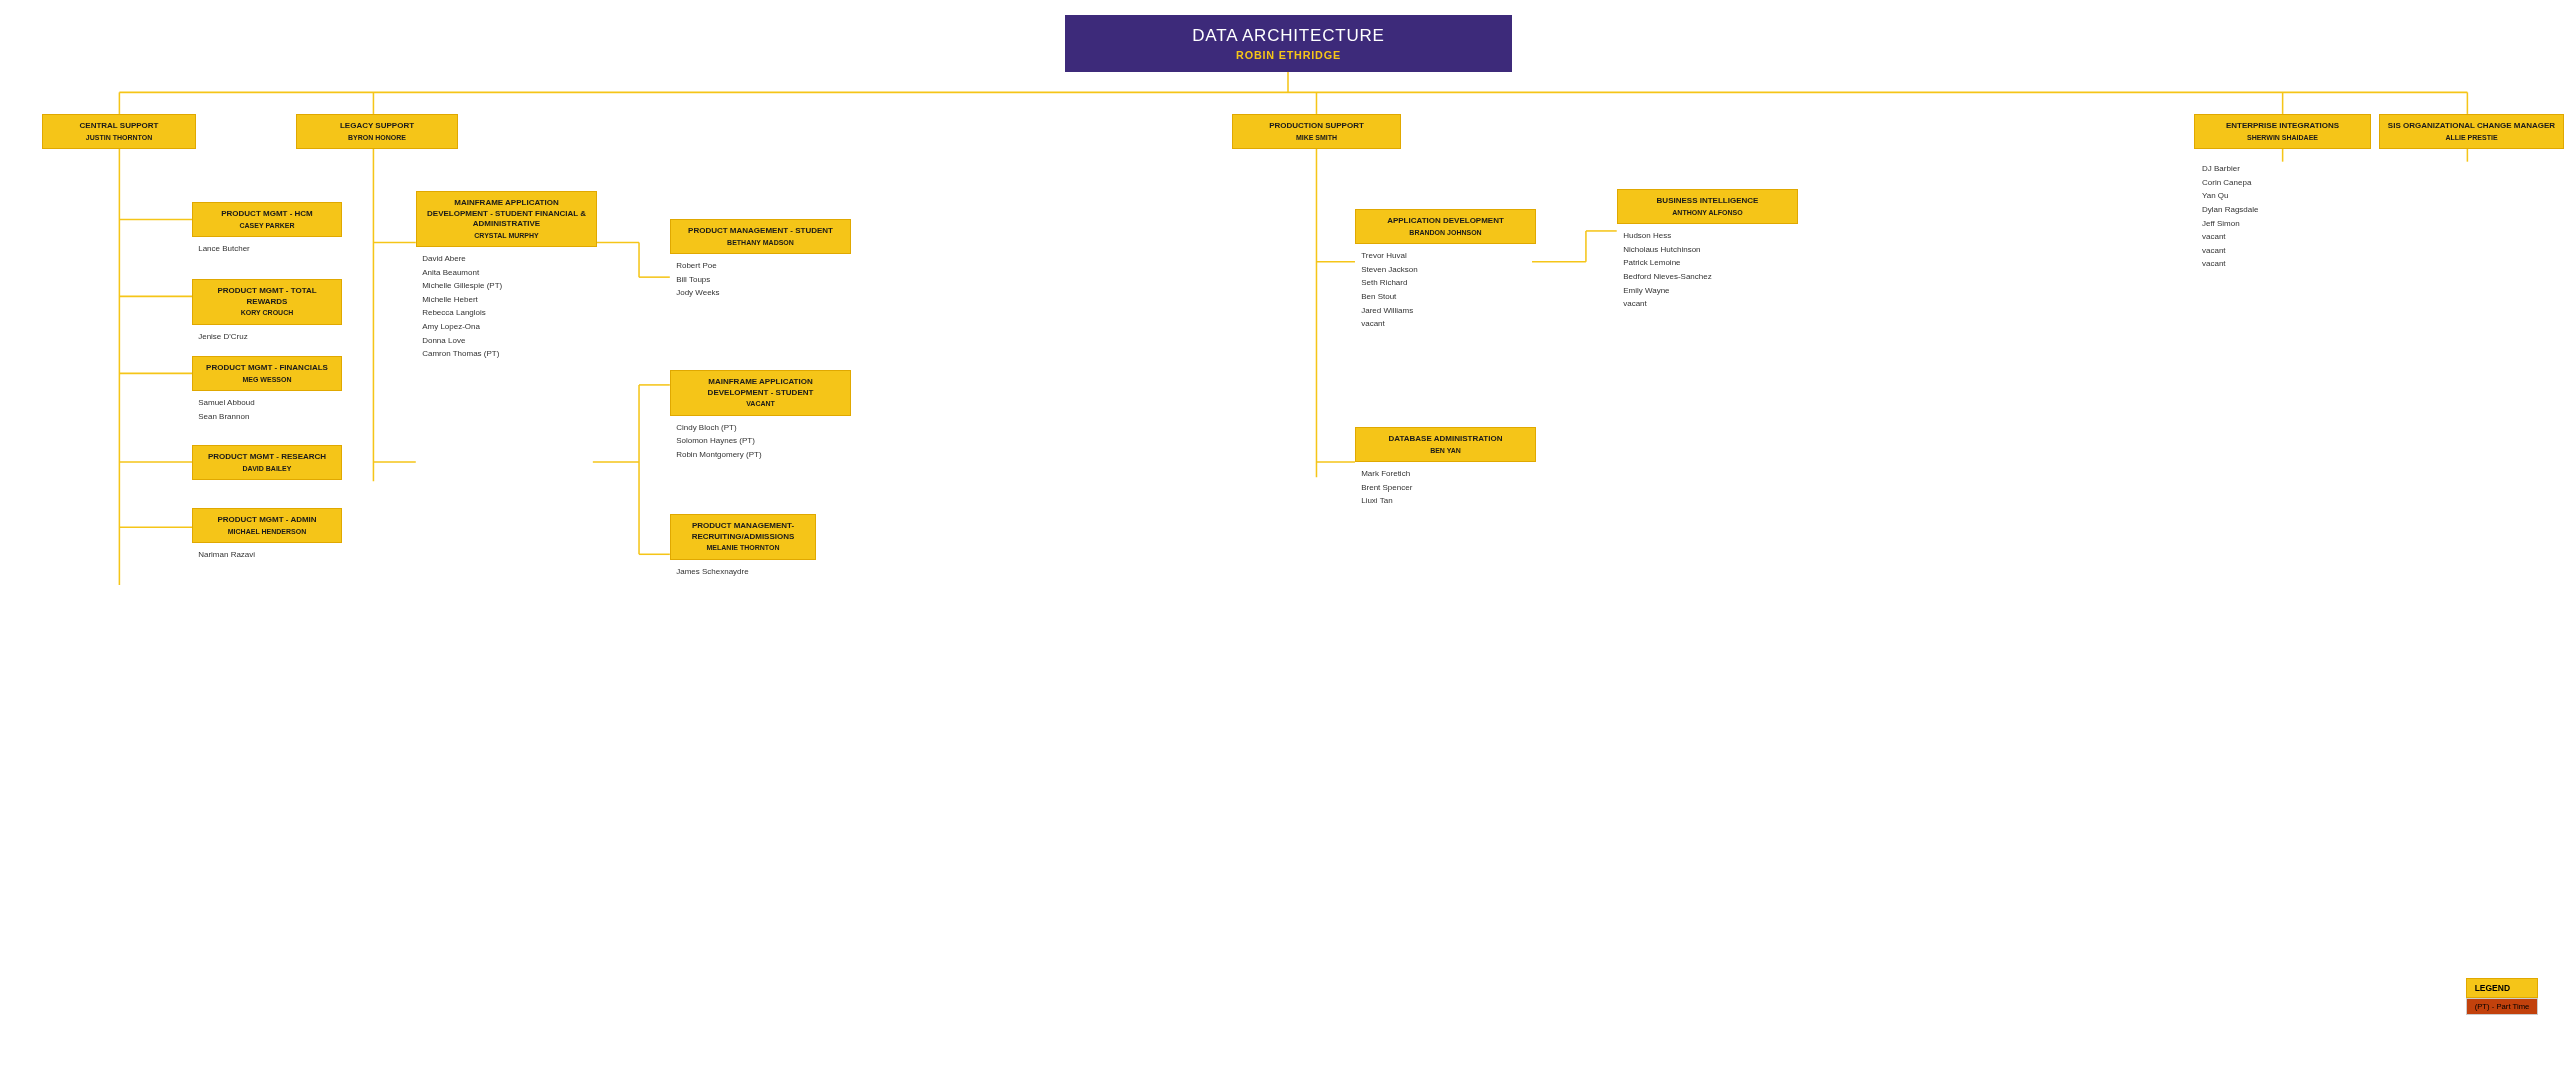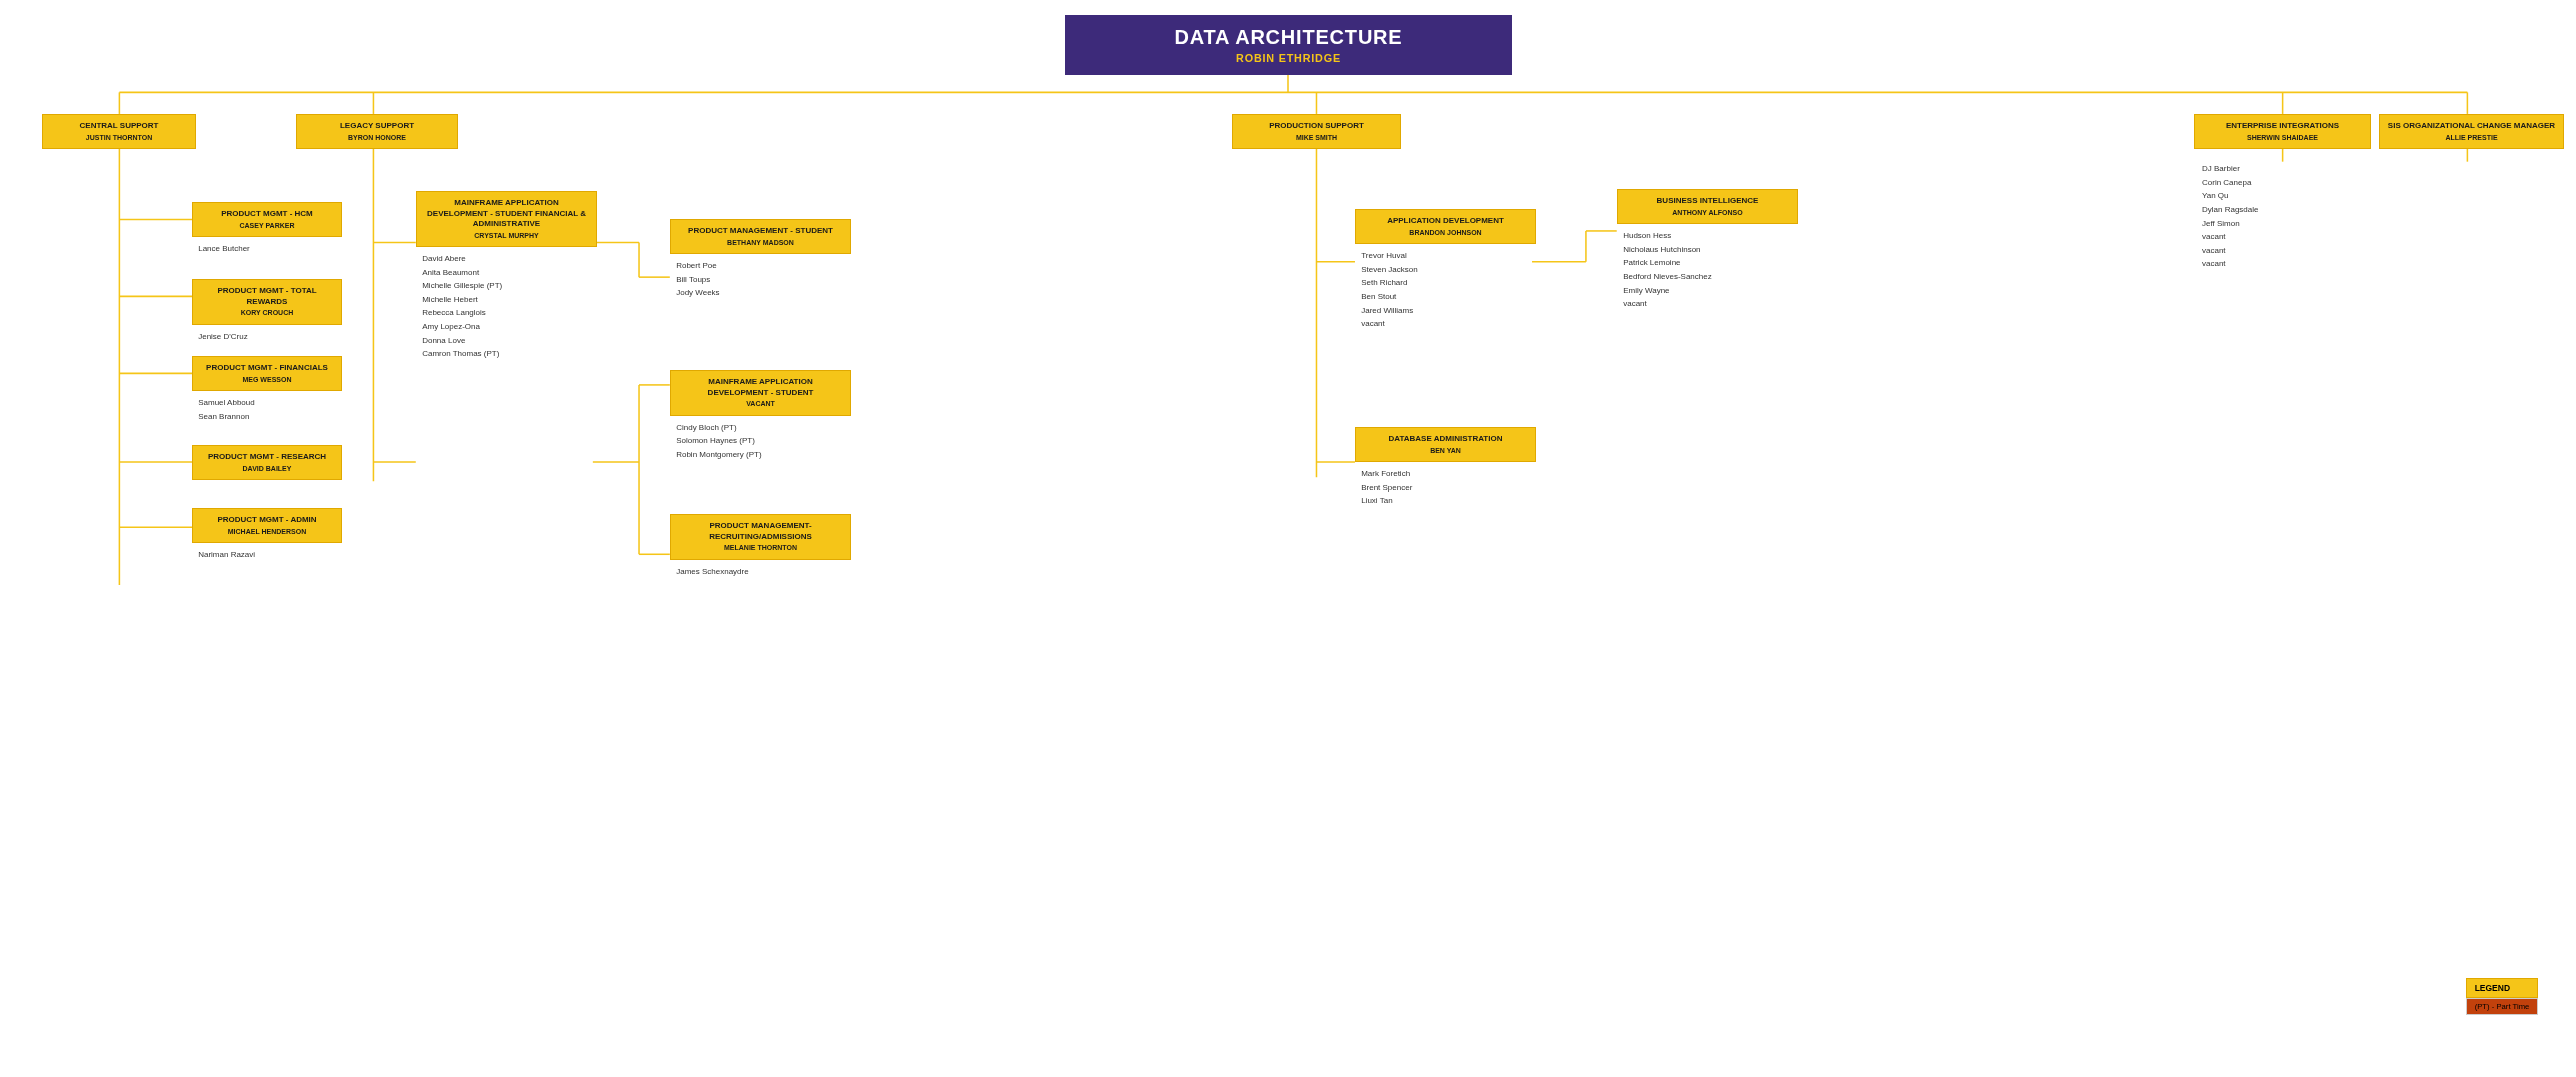--- a/index.html
+++ b/index.html
@@ -20,22 +20,22 @@
     .root-node {
       background: #3d2a7a;
       color: white;
       text-align: center;
       padding: 10.8px 15.4px;
       width: 447px;
       margin: 0 auto;
       position: relative;
     }
     .root-title {
-      font-size: 20px;
-      font-weight: bold;
+      font-size: 17px;
+      font-weight: normal;
       letter-spacing: 0.8px;
     }
     .root-subtitle {
       font-size: 10.8px;
       color: #f5c518;
       font-weight: bold;
       letter-spacing: 0.8px;
       margin-top: 3.1px;
     }
 
@@ -276,21 +276,21 @@
       <div>MAINFRAME APPLICATION DEVELOPMENT - STUDENT</div>
       <div class="sub-name">VACANT</div>
     </div>
     <div style="margin-top:4.6px; padding-left:6.2px;">
       <div class="plain-item">Cindy Bloch (PT)</div>
       <div class="plain-item">Solomon Haynes (PT)</div>
       <div class="plain-item">Robin Montgomery (PT)</div>
     </div>
   </div>
 
-  <div class="abs" style="left:670px; top:514px; width:181px;">
+  <div class="abs" style="left:670px; top:514px; width:146px;">
     <div class="yellow-box">
       <div>PRODUCT MANAGEMENT- RECRUITING/ADMISSIONS</div>
       <div class="sub-name">MELANIE THORNTON</div>
     </div>
     <div style="margin-top:4.6px; padding-left:6.2px;">
       <div class="plain-item">James Schexnaydre</div>
     </div>
   </div>
 
   <div class="abs" style="left:1355px; top:209px; width:181px;">

